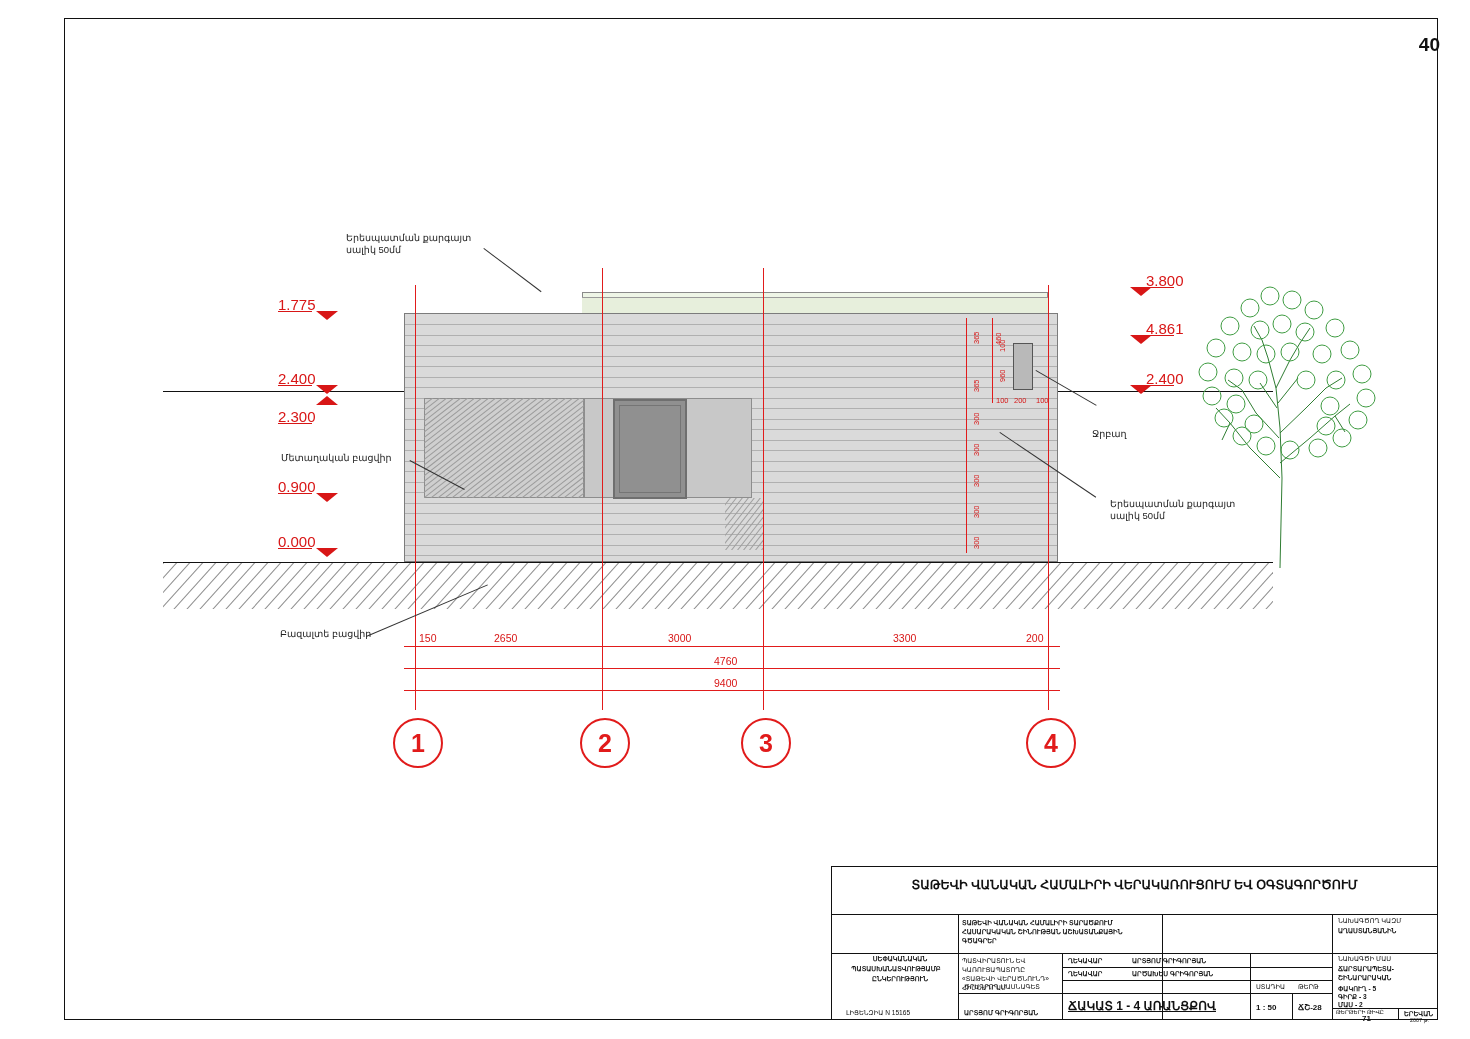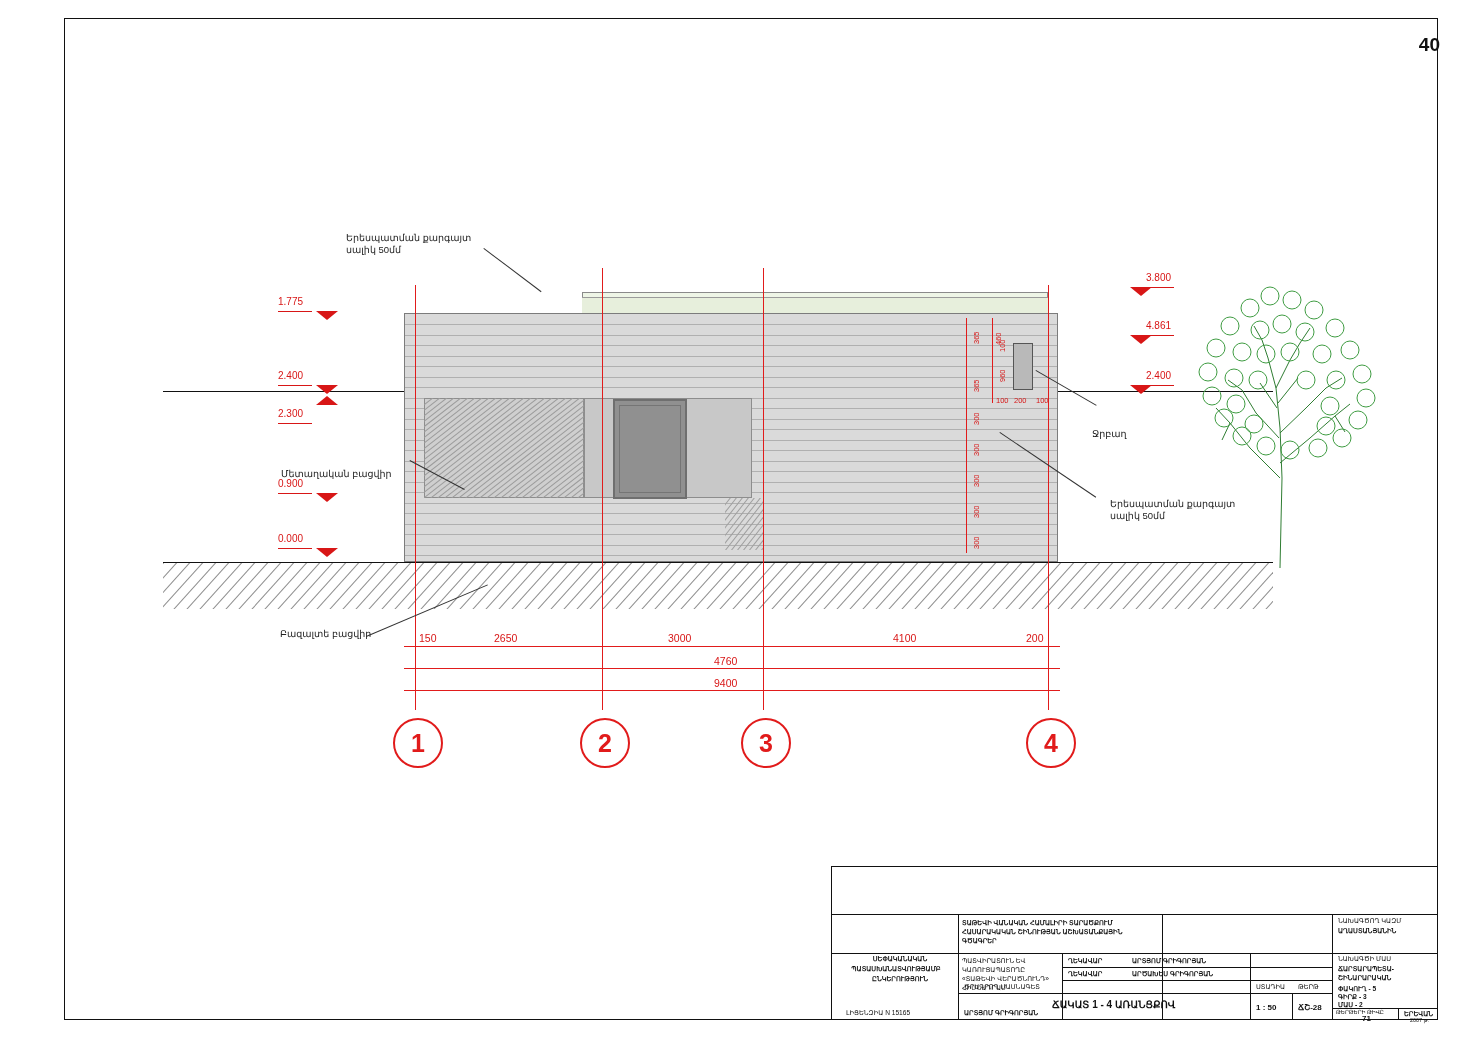--- a/index.html
+++ b/index.html
@@ -37,21 +37,21 @@
   .soil i{position:absolute;top:-20px;width:1px;height:110px;background:#8e8e8e;transform-origin:50% 0;transform:rotate(42deg);}
 
   
   .vred{position:absolute;width:1px;background:#e11b1b;}
   .hred{position:absolute;height:1px;background:#e11b1b;}
 
   
   .lev{position:absolute;font-size:11px;color:#d81616;white-space:nowrap;}
   .lev .tri{position:absolute;width:0;height:0;border-left:11px solid transparent;border-right:11px solid transparent;border-top:9px solid #d81616;}
   .lev .ul{position:absolute;height:1px;background:#d81616;width:34px;}
-  .lev .txt{position:absolute;font-size:10px;color:#d81616;}
+  .lev .txt{position:absolute;font-size:15px;color:#d81616;}
 
   .dimtxt{position:absolute;font-size:10.5px;color:#d81616;white-space:nowrap;}
   .dimtxt.v{transform-origin:0 0;transform:rotate(-90deg);font-size:7.5px;}
 
   .leader{position:absolute;background:#333;height:1px;transform-origin:0 0;}
   .note{position:absolute;font-size:9.5px;color:#222;line-height:1.25;white-space:nowrap;}
 
   .circ{position:absolute;width:46px;height:46px;border:2px solid #e11b1b;border-radius:50%;color:#e11b1b;font-size:25px;font-weight:bold;display:flex;align-items:center;justify-content:center;background:#fff;}
 
   
@@ -325,21 +325,21 @@
     <div class="vred" style="left:763px;top:268px;height:442px;"></div>
     <div class="vred" style="left:1048px;top:285px;height:425px;"></div>
 
     <div class="hred" style="left:404px;top:646px;width:656px;"></div>
     <div class="hred" style="left:404px;top:668px;width:656px;"></div>
     <div class="hred" style="left:404px;top:690px;width:656px;"></div>
 
     <div class="dimtxt" style="left:419px;top:632px;">150</div>
     <div class="dimtxt" style="left:494px;top:632px;">2650</div>
     <div class="dimtxt" style="left:668px;top:632px;">3000</div>
-    <div class="dimtxt" style="left:893px;top:632px;">4100</div>
+    <div class="dimtxt" style="left:893px;top:632px;">3300</div>
     <div class="dimtxt" style="left:1026px;top:632px;">200</div>
     <div class="dimtxt" style="left:714px;top:655px;">4760</div>
     <div class="dimtxt" style="left:714px;top:677px;">9400</div>
 
     <div class="vred" style="left:966px;top:318px;height:235px;"></div>
     <div class="vred" style="left:992px;top:318px;height:85px;"></div>
     <div class="dimtxt v" style="left:972px;top:344px;">365</div>
     <div class="dimtxt v" style="left:998px;top:352px;">100</div>
     <div class="dimtxt v" style="left:998px;top:382px;">960</div>
     <div class="dimtxt v" style="left:972px;top:392px;">365</div>
@@ -393,39 +393,40 @@
       <div class="txt" style="left:16px;top:0;">2.400</div>
       <div class="ul" style="left:10px;top:15px;"></div>
       <div class="tri" style="left:0px;top:15px;"></div>
     </div>
 
     <div class="leader" style="left:484px;top:248px;width:72px;transform:rotate(37deg);"></div>
     <div class="note" style="left:346px;top:232px;white-space:pre;">Երեսպատման քարգայտ
 սալիկ 50մմ</div>
 
     <div class="leader" style="left:410px;top:460px;width:62px;transform:rotate(28deg);"></div>
-    <div class="note" style="left:281px;top:452px;margin-top:16px;">Մետաղական բացվիր</div>
+    <div class="note" style="left:281px;top:452px;">Մետաղական բացվիր</div>
 
     <div class="leader" style="left:366px;top:636px;width:132px;transform:rotate(-23deg);"></div>
     <div class="note" style="left:280px;top:628px;">Բազալտե բացվիր</div>
 
     <div class="leader" style="left:1036px;top:370px;width:70px;transform:rotate(30deg);"></div>
     <div class="note" style="left:1092px;top:428px;">Ջրբաղ</div>
 
     <div class="leader" style="left:1000px;top:432px;width:116px;transform:rotate(34deg);"></div>
     <div class="note" style="left:1110px;top:498px;white-space:pre;">Երեսպատման քարգայտ
 սալիկ 50մմ</div>
 
     <div class="circ" style="left:393px;top:718px;">1</div>
     <div class="circ" style="left:580px;top:718px;">2</div>
     <div class="circ" style="left:741px;top:718px;">3</div>
     <div class="circ" style="left:1026px;top:718px;">4</div>
   </div>
 
   <div class="tb">
+    <div class="bigtitle" style="left:0;top:10px;">ՏԱԹԵՎԻ ՎԱՆԱԿԱՆ ՀԱՄԱԼԻՐԻ ՎԵՐԱԿԱՌՈՒՑՈՒՄ ԵՎ ՕԳՏԱԳՈՐԾՈՒՄ</div>
 
     <div class="cell" style="left:0;top:47px;width:605px;height:0;border-width:0;border-top-width:1px;"></div>
     <div class="cell" style="left:0;top:86px;width:605px;height:0;border-width:0;border-top-width:1px;"></div>
 
     <div class="cell" style="left:126px;top:47px;width:0;height:106px;border-width:0;border-left-width:1px;"></div>
     <div class="cell" style="left:330px;top:47px;width:0;height:106px;border-width:0;border-left-width:1px;"></div>
     <div class="cell" style="left:500px;top:47px;width:0;height:106px;border-width:0;border-left-width:1px;"></div>
     <div class="cell" style="left:230px;top:86px;width:0;height:67px;border-width:0;border-left-width:1px;"></div>
     <div class="cell" style="left:418px;top:86px;width:0;height:40px;border-width:0;border-left-width:1px;"></div>
 
@@ -440,21 +441,21 @@
     <div class="tbl-txt" style="left:130px;top:90px;width:96px;line-height:1.35;">ՊԱՏՎԻՐԱՏՈՒՆ ԵՎ ԿԱՌՈՒՑԱՊԱՏՈՂԸ «ՏԱԹԵՎԻ ՎԵՐԱԾՆՈՒՆԴ» ՀԻՄՆԱԴՐԱՄ</div>
 
     <div class="tbl-txt b" style="left:236px;top:90px;">ՂԵԿԱՎԱՐ</div>
     <div class="tbl-txt b" style="left:300px;top:90px;">ԱՐՏՅՈՄ ԳՐԻԳՈՐՅԱՆ</div>
     <div class="cell" style="left:230px;top:100px;width:270px;height:0;border-width:0;border-top-width:1px;"></div>
     <div class="tbl-txt b" style="left:236px;top:103px;">ՂԵԿԱՎԱՐ</div>
     <div class="tbl-txt b" style="left:300px;top:103px;">ԱՐԾԱԽԵՍ ԳՐԻԳՈՐՅԱՆ</div>
     <div class="cell" style="left:230px;top:113px;width:270px;height:0;border-width:0;border-top-width:1px;"></div>
     <div class="tbl-txt" style="left:132px;top:116px;">ԾՐԱԳՐՈՂ ՄԱՍՆԱԳԵՏ</div>
     <div class="cell" style="left:126px;top:126px;width:374px;height:0;border-width:0;border-top-width:1px;"></div>
-    <div class="tbl-txt b" style="left:220px;top:132px;font-size:10px;">ՃԱԿԱՏ 1 - 4 ԱՌԱՆՑՔՈՎ</div>
+    <div class="tbl-txt b" style="left:236px;top:132px;font-size:12px;text-decoration:underline;">ՃԱԿԱՏ 1 - 4 ԱՌԱՆՑՔՈՎ</div>
 
     <div class="cell" style="left:418px;top:126px;width:0;height:27px;border-width:0;border-left-width:1px;"></div>
     <div class="cell" style="left:460px;top:126px;width:0;height:27px;border-width:0;border-left-width:1px;"></div>
     <div class="tbl-txt" style="left:424px;top:116px;">ՍՏԱԴԻԱ</div>
     <div class="tbl-txt" style="left:466px;top:116px;">ԹԵՐԹ</div>
     <div class="tbl-txt b" style="left:424px;top:136px;font-size:8px;">1 : 50</div>
     <div class="tbl-txt b" style="left:466px;top:136px;font-size:8px;">ՃՇ-28</div>
 
     <div class="tbl-txt" style="left:506px;top:50px;">ՆԱԽԱԳԾՈՂ ԿԱԶՄ</div>
     <div class="tbl-txt b" style="left:506px;top:60px;">ԱՂԱՍՏԱՆՅԱՆԻՆ</div>

